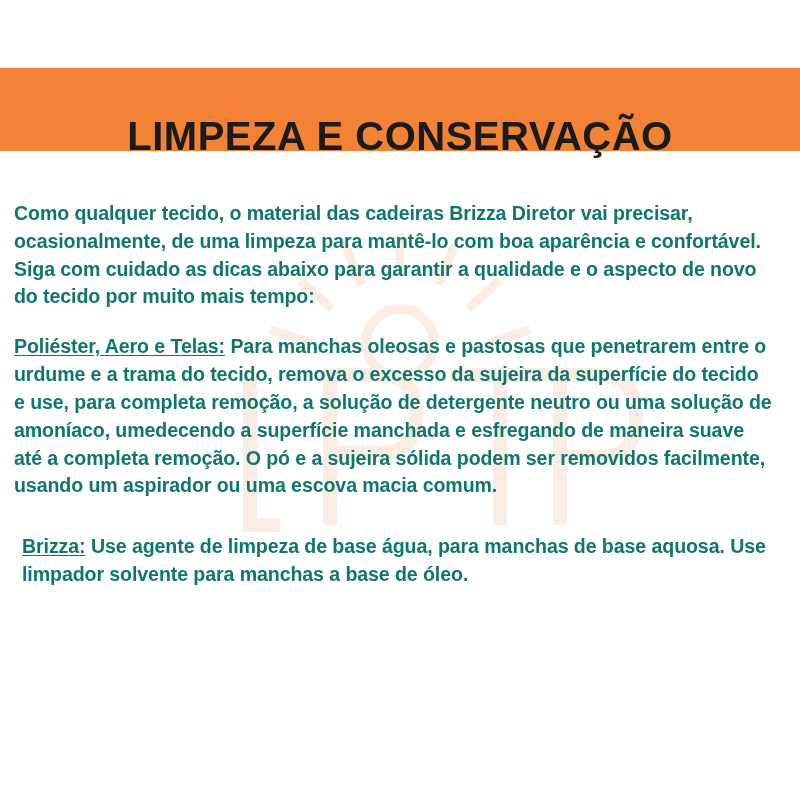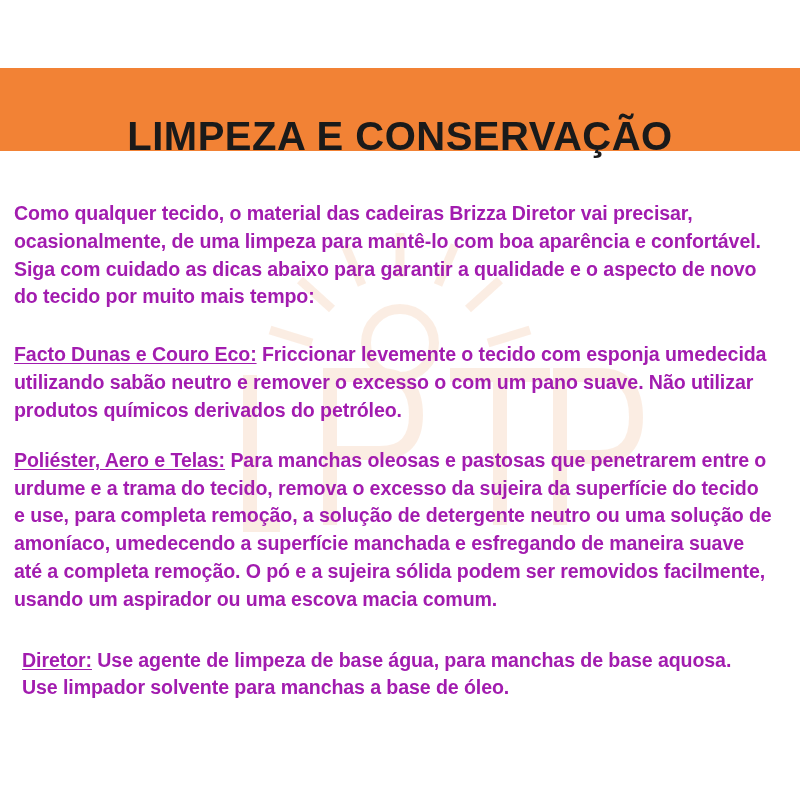--- a/index.html
+++ b/index.html
@@ -62,21 +62,21 @@
   #content {
     position: absolute;
     left: 0;
     top: 151px;
     width: 800px;
     padding: 0;
   }
 
   .para {
     position: relative;
-    color: #a21caf;
+    color: #0f766e;
     font-size: 19.6px;
     line-height: 1.42;
     font-weight: bold;
     letter-spacing: -0.1px;
   }
 
   .p-intro {
     margin: 49px 26px 0 14px;
   }
   .p-facto {
@@ -120,20 +120,19 @@
     </g>
   </svg>
 
   <div id="header-band"></div>
   <h1 id="header-title">LIMPEZA E CONSERVAÇÃO</h1>
 
   <div id="content">
 
     <p class="para p-intro"><span>Como qualquer tecido, o material das cadeiras Brizza Diretor vai precisar, ocasionalmente, de uma limpeza para mantê-lo com boa aparência e confortável. Siga com cuidado as dicas abaixo para garantir  a qualidade e o aspecto de novo do tecido por muito mais tempo:</span></p>
 
-    <p class="para p-facto"><span class="lead">Facto Dunas e Couro Eco:</span><span> Friccionar levemente o tecido com esponja umedecida utilizando sabão neutro e remover o excesso o com um pano suave. Não utilizar produtos químicos derivados do petróleo.</span></p>
 
     <p class="para p-poli"><span class="lead">Poliéster, Aero e Telas:</span><span> Para manchas oleosas e pastosas que penetrarem entre o urdume e a trama do tecido, remova o excesso da sujeira da superfície do tecido e use, para completa remoção, a solução de detergente neutro ou uma solução de amoníaco, umedecendo a superfície manchada e esfregando de maneira suave até a completa remoção. O pó e a sujeira sólida podem ser removidos facilmente, usando um aspirador ou uma escova macia comum.</span></p>
 
-    <p class="para p-concept"><span class="lead">Diretor:</span><span>  Use agente de limpeza de base água, para manchas de base aquosa.  Use limpador solvente para manchas a base de óleo.</span></p>
+    <p class="para p-concept"><span class="lead">Brizza:</span><span>  Use agente de limpeza de base água, para manchas de base aquosa.  Use limpador solvente para manchas a base de óleo.</span></p>
 
   </div>
 </div>
 
 </body></html>

